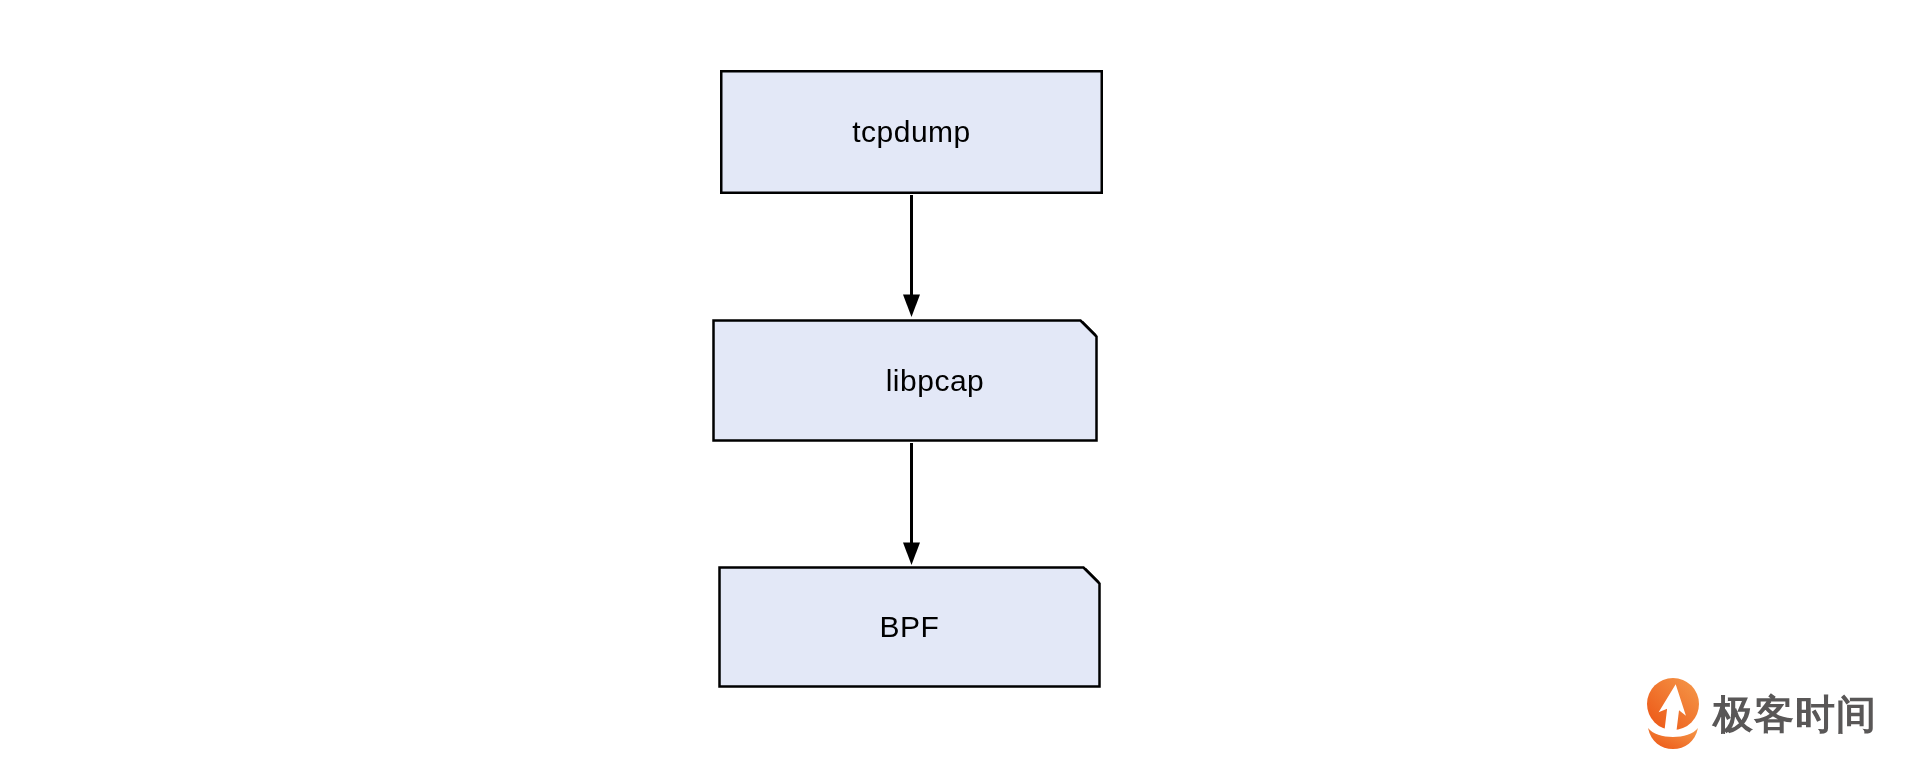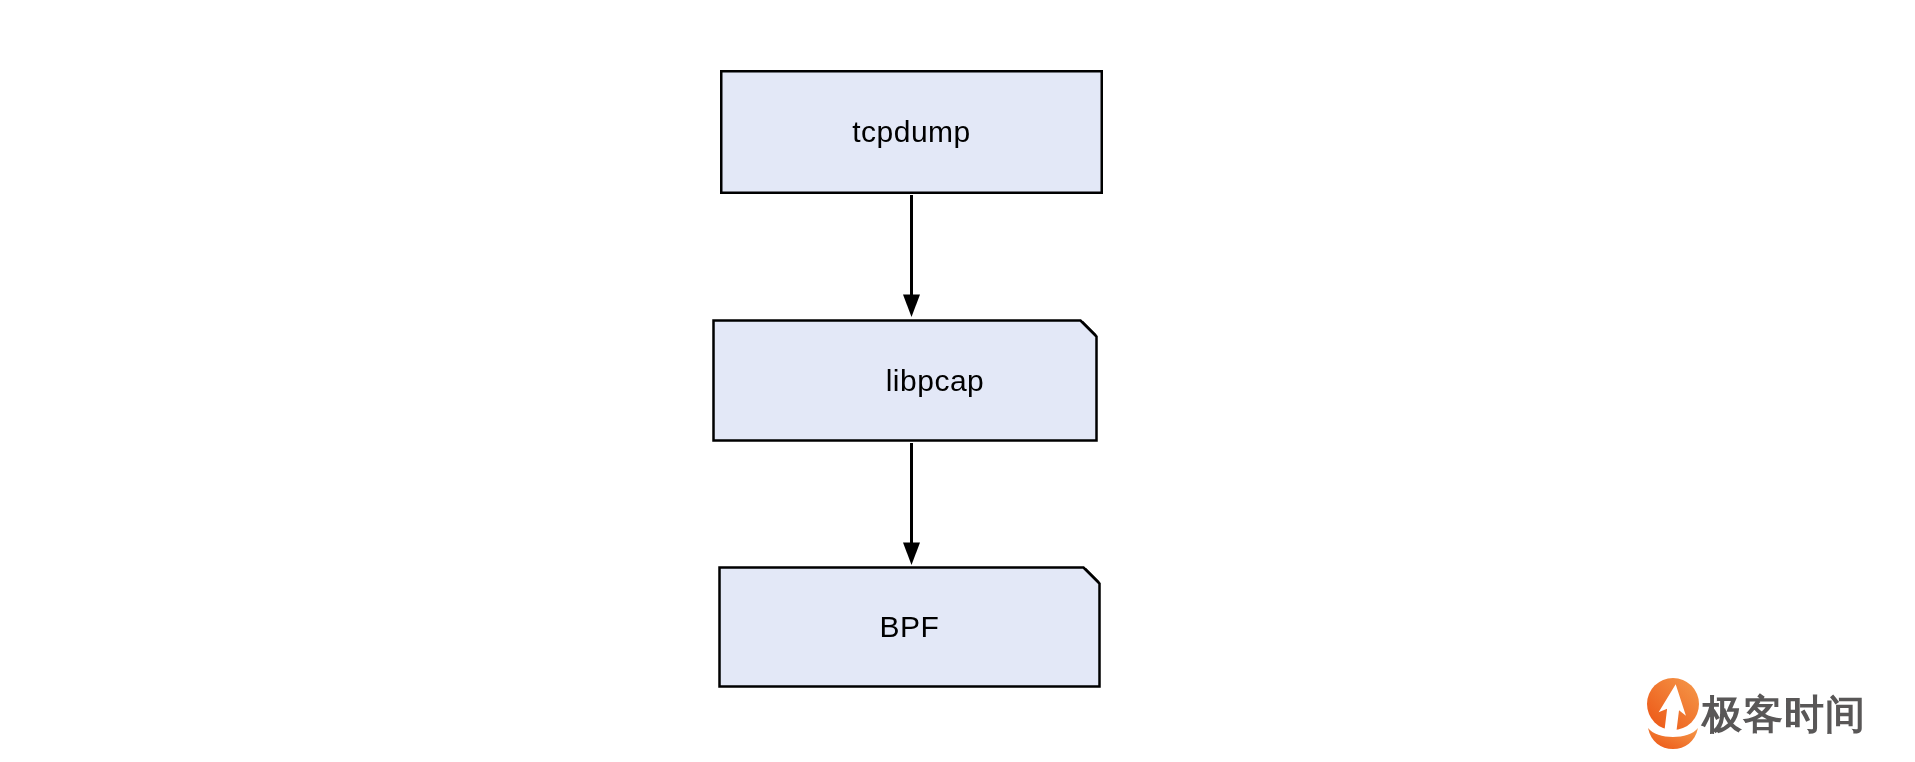--- a/index.html
+++ b/index.html
@@ -63,20 +63,21 @@
   .edges-layer .arrow-head {
     fill: var(--arrow);
     stroke: none;
   }
   .logo {
     position: absolute;
     left: 1644px;
     top: 676px;
     display: flex;
     align-items: center;
+    gap: 11px;
   }
   .logo-icon svg { display: block; }
   .logo-icon .grad-stop-light { stop-color: var(--logo-orange-light); }
   .logo-icon .grad-stop-dark  { stop-color: var(--logo-orange-dark); }
   .logo-text {
     font-size: 40px;
     font-weight: 600;
     color: var(--logo-text-color);
     letter-spacing: 1px;
     line-height: 1;

